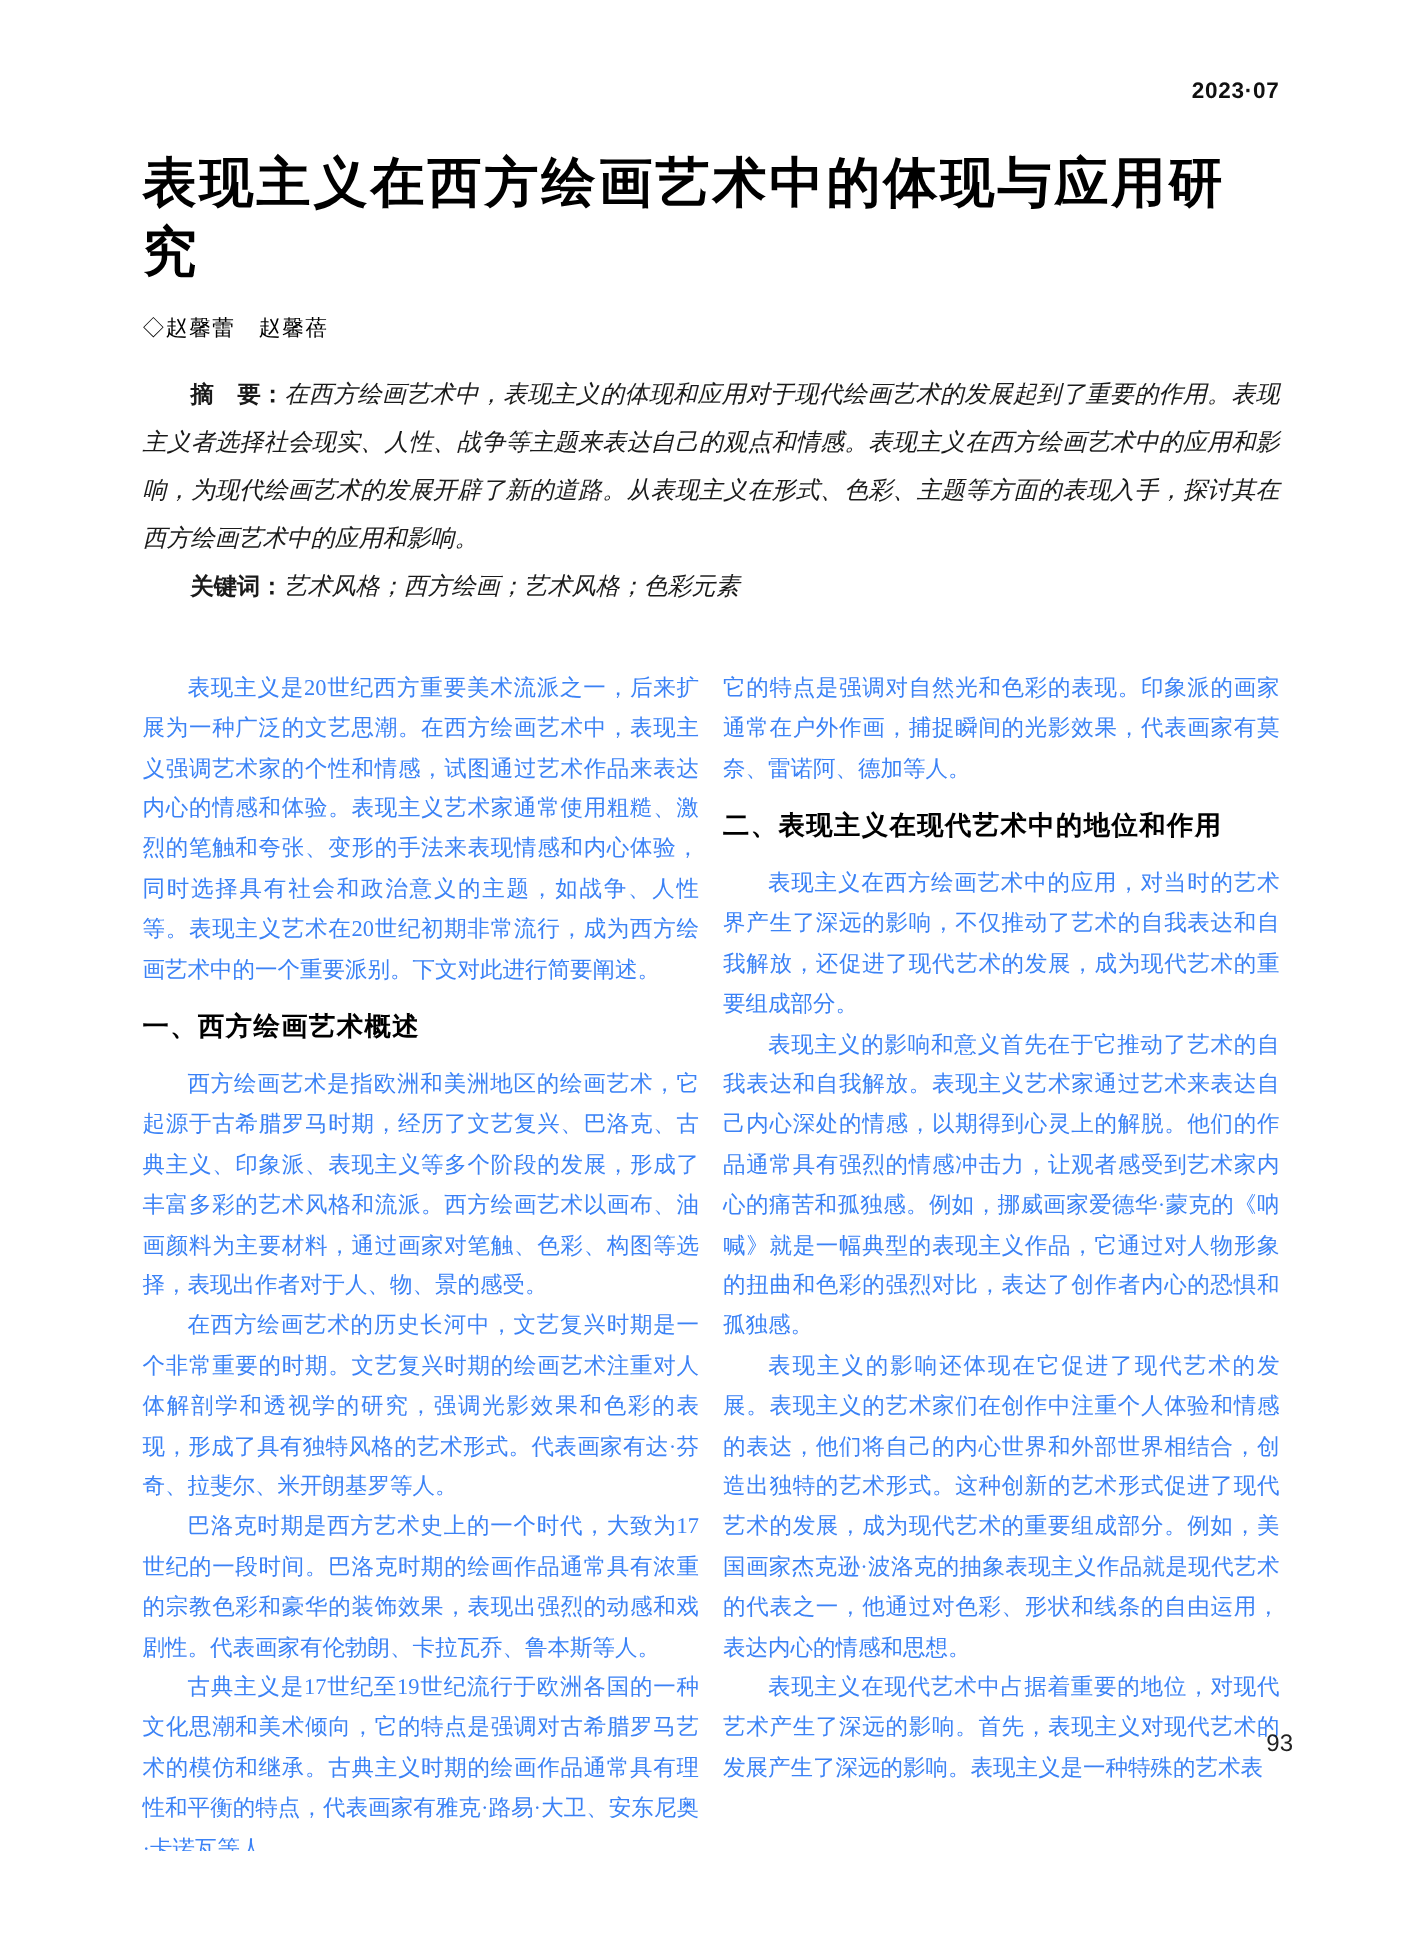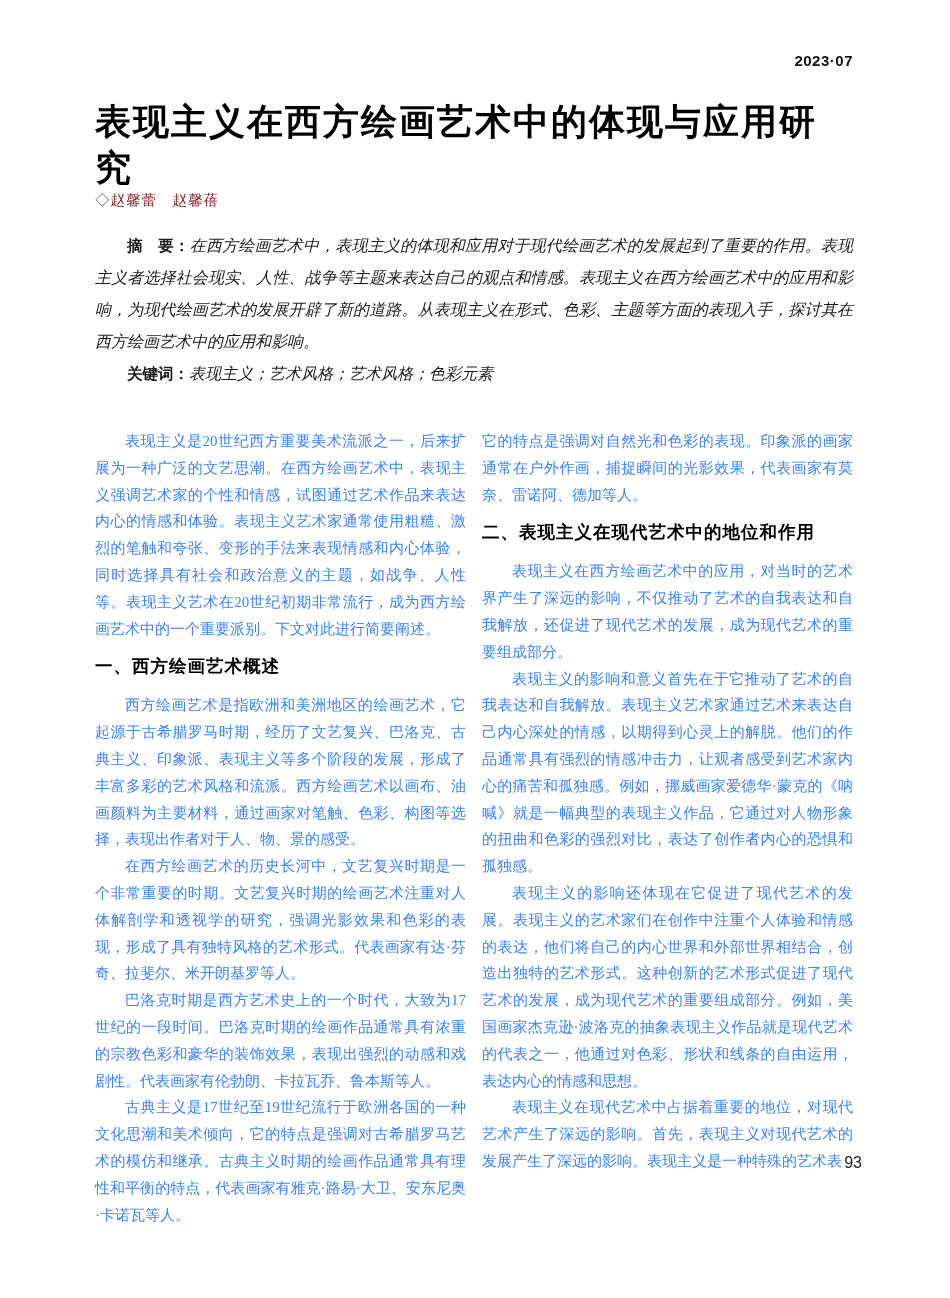--- a/index.html
+++ b/index.html
@@ -29,22 +29,23 @@
   .title {
     margin: 30px 0 0 0;
     font-family: "Liberation Sans", sans-serif;
     font-weight: 900;
     font-size: 36px;
     line-height: 46px;
     letter-spacing: 2px;
     color: #000000;
   }
   .authors {
+    margin-top: 18px;
     font-size: 14.5px;
-    color: #7f1d1d;
+    color: #000000;
     letter-spacing: 1px;
   }
   .abstract-block {
     margin-top: 20px;
   }
   .abstract, .keywords {
     margin: 0;
     text-align: justify;
     font-size: 16px;
     line-height: 32px;
@@ -106,21 +107,21 @@
 
   <div class="issue">2023·07</div>
 
   <h1 class="title">表现主义在西方绘画艺术中的体现与应用研究</h1>
 
   <div class="authors">◇赵馨蕾　赵馨蓓</div>
 
   <div class="abstract-block">
     <p class="abstract"><span class="label">摘　要：</span><span class="kaiti">在西方绘画艺术中，表现主义的体现和应用对于现代绘画艺术的发展起到了重要的作用。表现主义者选择社会现实、人性、战争等主题来表达自己的观点和情感。表现主义在西方绘画艺术中的应用和影响，为现代绘画艺术的发展开辟了新的道路。从表现主义在形式、色彩、主题等方面的表现入手，探讨其在西方绘画艺术中的应用和影响。</span></p>
 
-    <p class="keywords"><span class="label">关键词：</span><span class="kaiti">表现主义；艺术风格；艺术风格；色彩元素</span></p>
+    <p class="keywords"><span class="label">关键词：</span><span class="kaiti">艺术风格；西方绘画；艺术风格；色彩元素</span></p>
   </div>
 
   <div class="body-columns">
     <div class="column" id="col-left">
         <p class="para">表现主义是20世纪西方重要美术流派之一，后来扩展为一种广泛的文艺思潮。在西方绘画艺术中，表现主义强调艺术家的个性和情感，试图通过艺术作品来表达内心的情感和体验。表现主义艺术家通常使用粗糙、激烈的笔触和夸张、变形的手法来表现情感和内心体验，同时选择具有社会和政治意义的主题，如战争、人性等。表现主义艺术在20世纪初期非常流行，成为西方绘画艺术中的一个重要派别。下文对此进行简要阐述。</p>
         <h2 class="section-heading">一、西方绘画艺术概述</h2>
         <p class="para">西方绘画艺术是指欧洲和美洲地区的绘画艺术，它起源于古希腊罗马时期，经历了文艺复兴、巴洛克、古典主义、印象派、表现主义等多个阶段的发展，形成了丰富多彩的艺术风格和流派。西方绘画艺术以画布、油画颜料为主要材料，通过画家对笔触、色彩、构图等选择，表现出作者对于人、物、景的感受。</p>
         <p class="para">在西方绘画艺术的历史长河中，文艺复兴时期是一个非常重要的时期。文艺复兴时期的绘画艺术注重对人体解剖学和透视学的研究，强调光影效果和色彩的表现，形成了具有独特风格的艺术形式。代表画家有达·芬奇、拉斐尔、米开朗基罗等人。</p>
         <p class="para">巴洛克时期是西方艺术史上的一个时代，大致为17世纪的一段时间。巴洛克时期的绘画作品通常具有浓重的宗教色彩和豪华的装饰效果，表现出强烈的动感和戏剧性。代表画家有伦勃朗、卡拉瓦乔、鲁本斯等人。</p>
         <p class="para">古典主义是17世纪至19世纪流行于欧洲各国的一种文化思潮和美术倾向，它的特点是强调对古希腊罗马艺术的模仿和继承。古典主义时期的绘画作品通常具有理性和平衡的特点，代表画家有雅克·路易·大卫、安东尼奥·卡诺瓦等人。</p>

